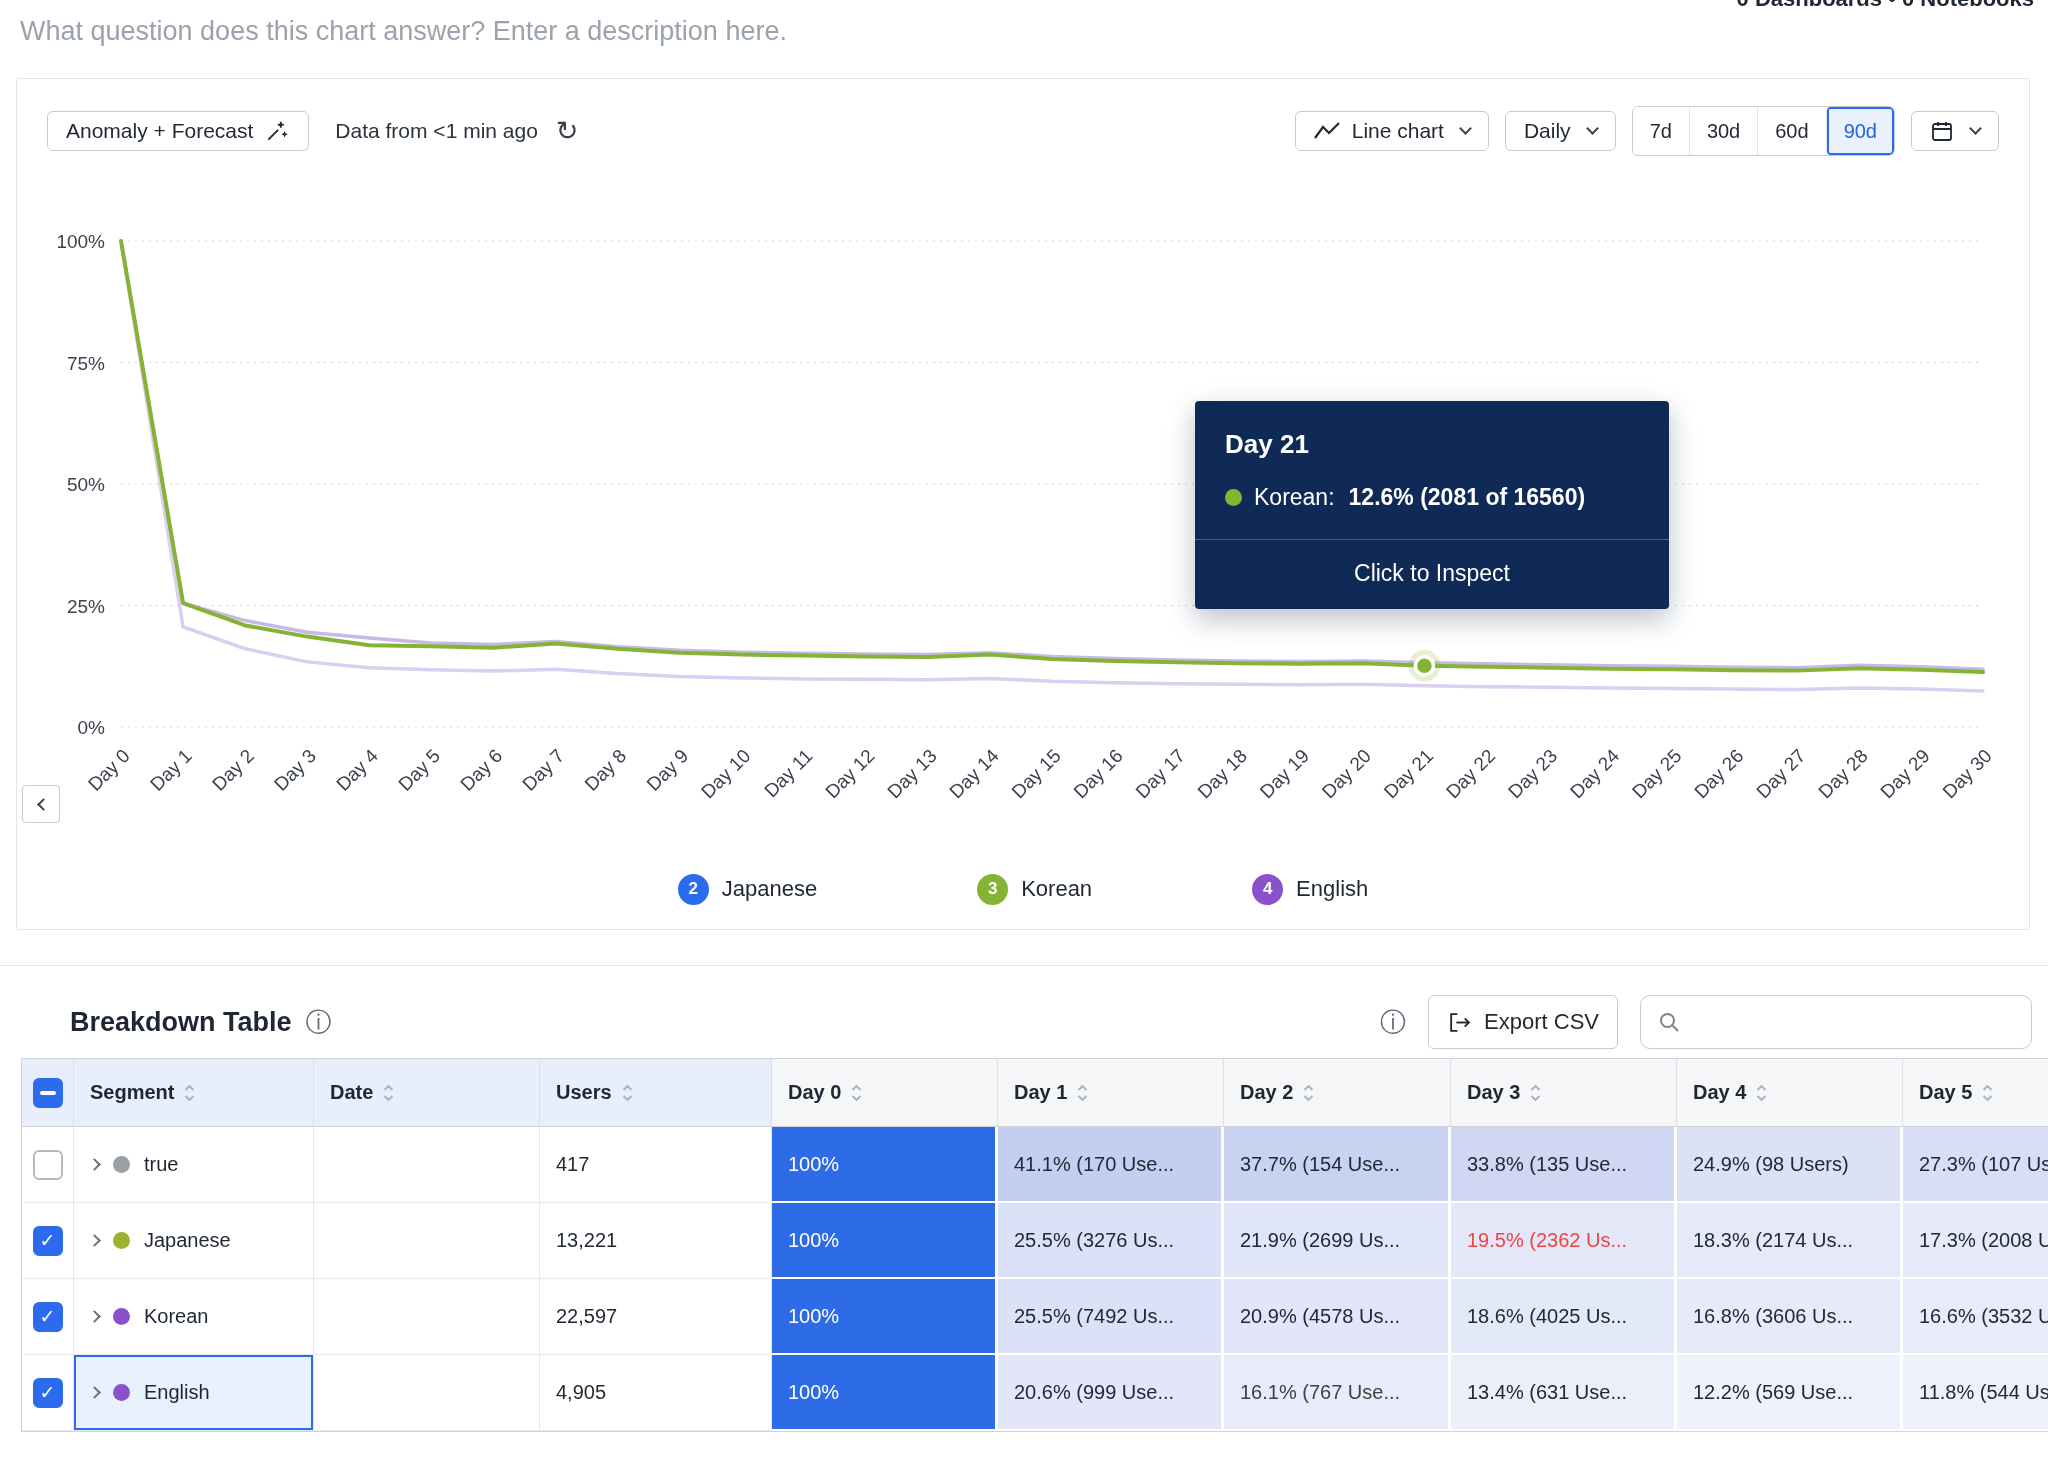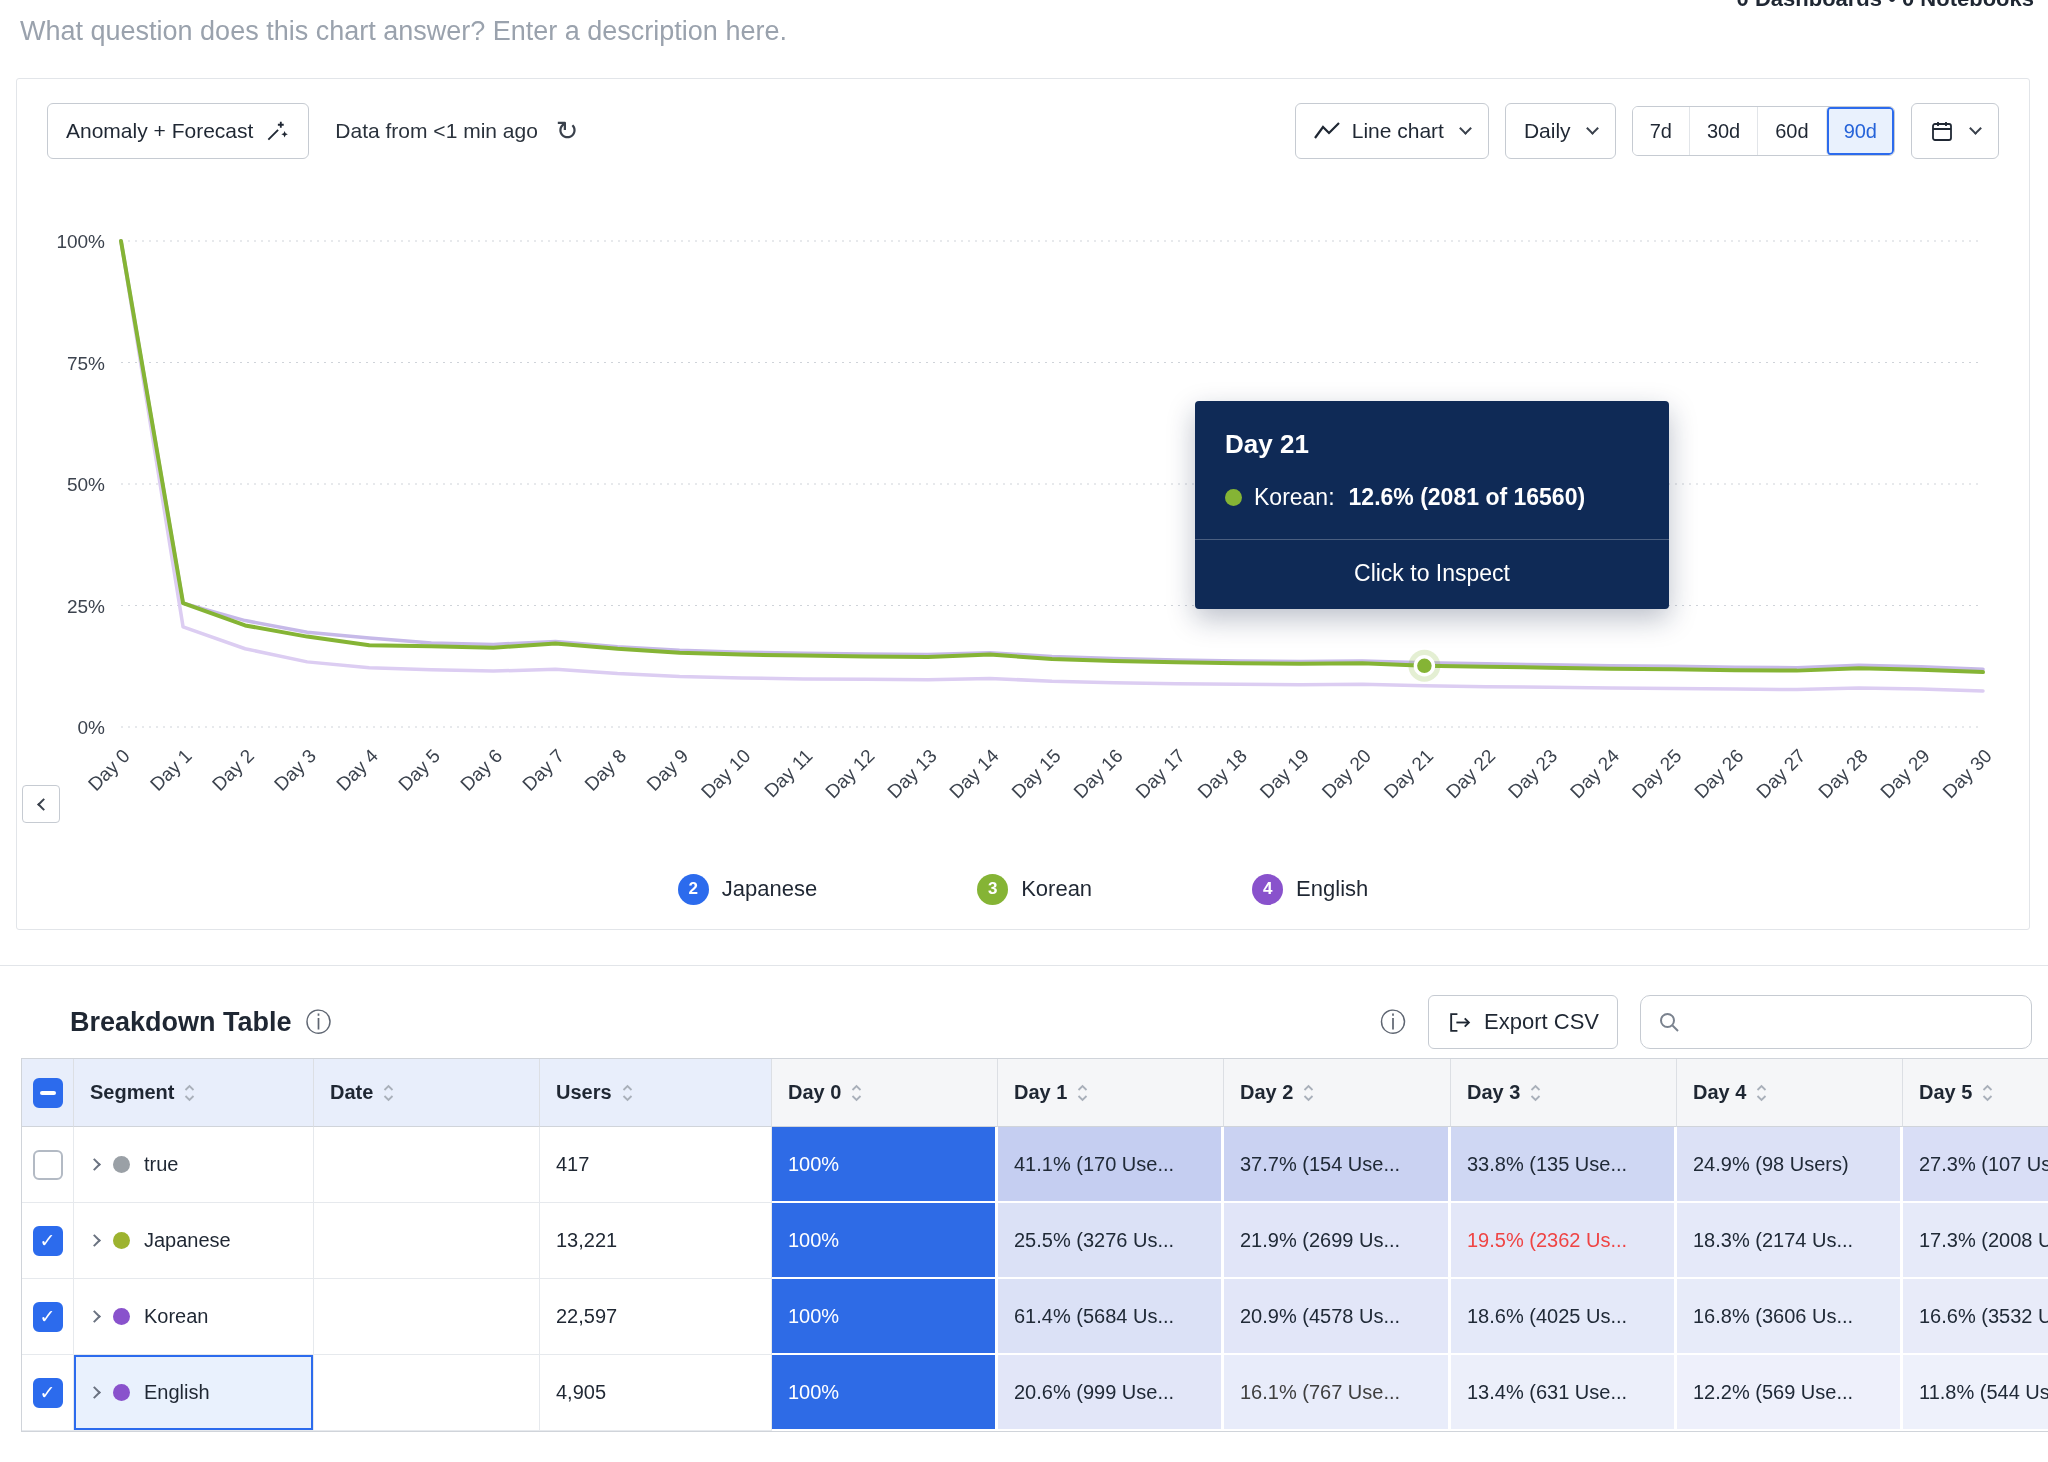--- a/index.html
+++ b/index.html
@@ -15,21 +15,21 @@
 
   .description { position: absolute; top: 16px; left: 20px; font-size: 27px; color: #9aa2ad; }
 
   
   .chart-card {
     position: absolute; left: 16px; top: 78px; width: 2014px; height: 852px;
     border: 1px solid #e2e5e9; border-radius: 3px; background: #fff;
   }
   .controls { display: flex; align-items: center; padding: 28px 30px 0 30px; gap: 26px; height: 76px; }
   .btn {
-    display: inline-flex; align-items: center; gap: 11px; height: 56px; padding: 0 18px;
+    display: inline-flex; align-items: center; gap: 11px; height: 40px; padding: 0 18px;
     border: 1px solid #c6cbd2; border-radius: 6px; background: #fff;
     font-size: 21px; color: #1f2733; cursor: pointer; white-space: nowrap;
     font-family: inherit;
   }
   .freshness { display: flex; align-items: center; gap: 18px; font-size: 21px; color: #2a323c; }
   .refresh { font-size: 27px; color: #3a414c; cursor: pointer; line-height: 1; }
   .controls-right { margin-left: auto; display: flex; align-items: center; gap: 16px; }
   .chev { width: 9px; height: 9px; border-right: 2px solid #3a414c; border-bottom: 2px solid #3a414c; transform: rotate(45deg); margin: -5px 0 0 6px; display: inline-block; }
   .range-group { display: flex; border: 1px solid #c6cbd2; border-radius: 6px; overflow: hidden; }
   .range-btn {
@@ -406,21 +406,21 @@
           <td class="td-pin td-seg">
             <div class="seg-in">
               <span class="exp"></span>
               <span class="dot" style="background:#8952cc"></span>
               <span>Korean</span>
             </div>
           </td>
           <td class="td-pin"></td>
           <td class="td-pin">22,597</td>
           <td class="td-day td-day0" style="background:#2e6be6;color:#fff">100%</td>
-          <td class="td-day" style="background:rgba(86,112,214,0.212);color:#202a37">61.4% (5684 Us...</td>
+          <td class="td-day" style="background:rgba(86,112,214,0.212);color:#202a37">25.5% (7492 Us...</td>
           <td class="td-day" style="background:rgba(86,112,214,0.174);color:#202a37">20.9% (4578 Us...</td>
           <td class="td-day" style="background:rgba(86,112,214,0.155);color:#202a37">18.6% (4025 Us...</td>
           <td class="td-day" style="background:rgba(86,112,214,0.140);color:#202a37">16.8% (3606 Us...</td>
           <td class="td-day" style="background:rgba(86,112,214,0.138);color:#202a37">16.6% (3532 Us...</td>
         </tr>
         <tr>
           <td class="td-cb td-pin">
             <div class="cb on"></div>
           </td>
           <td class="td-pin td-seg sel">

